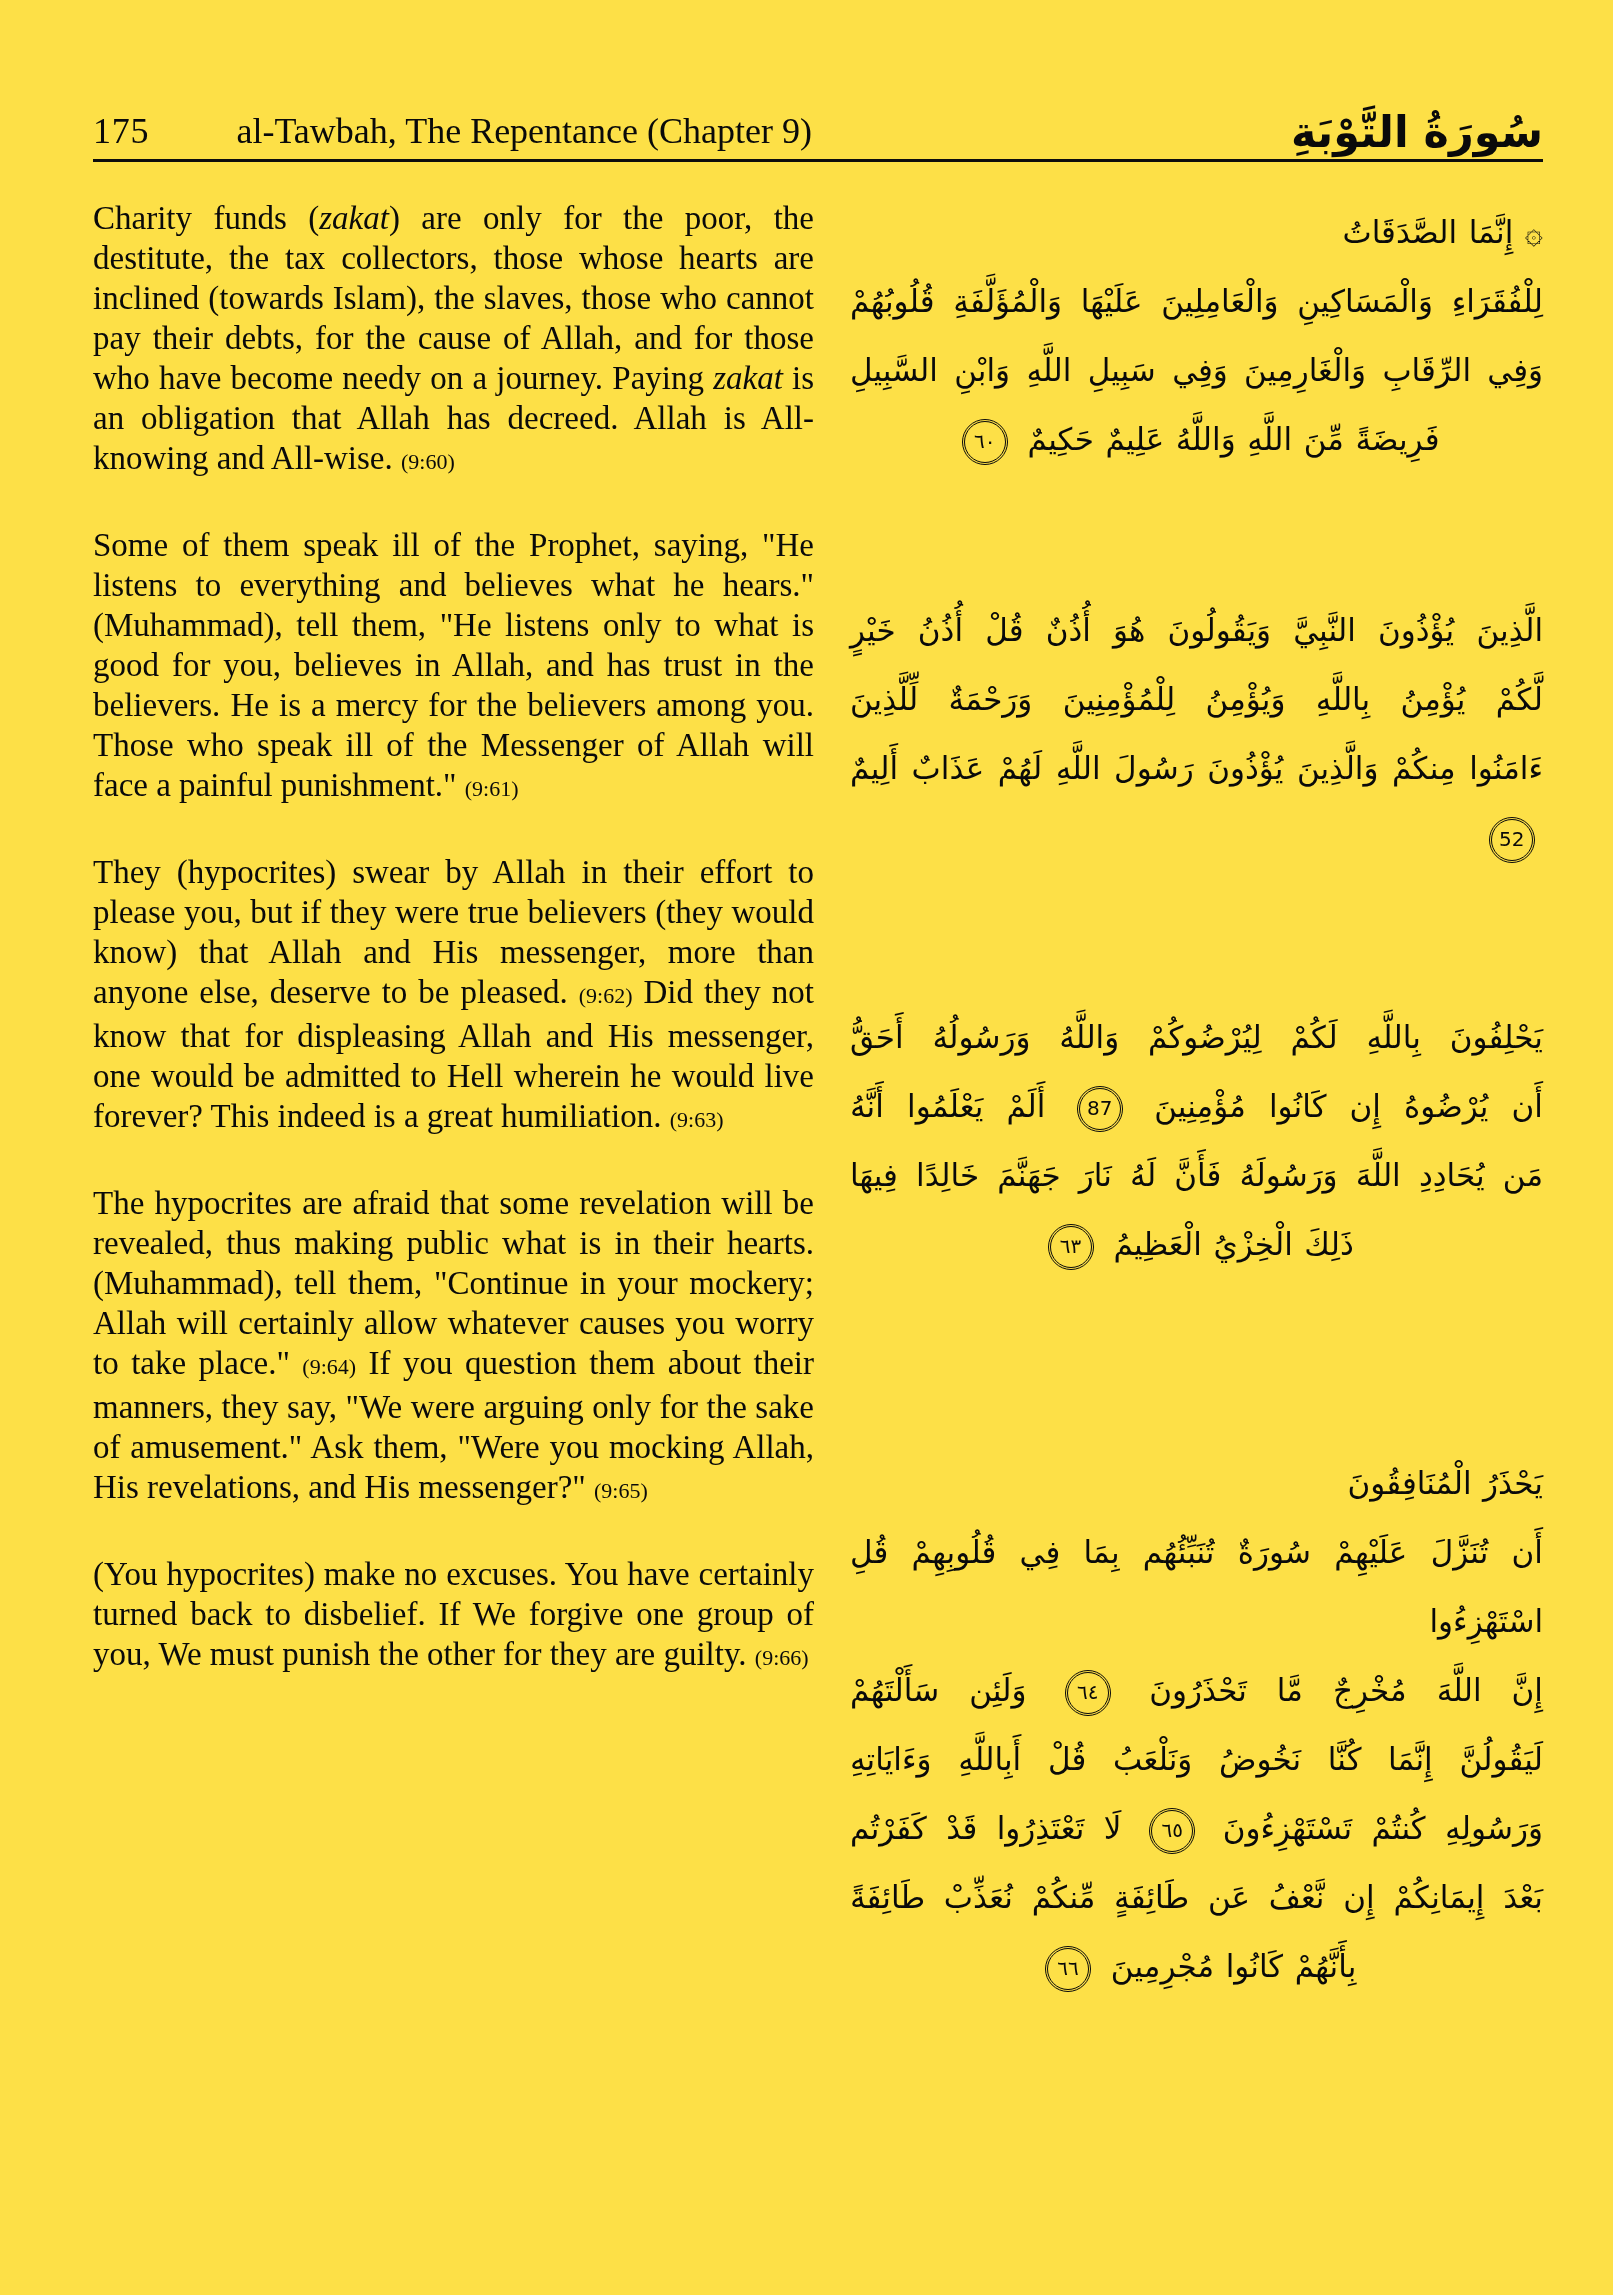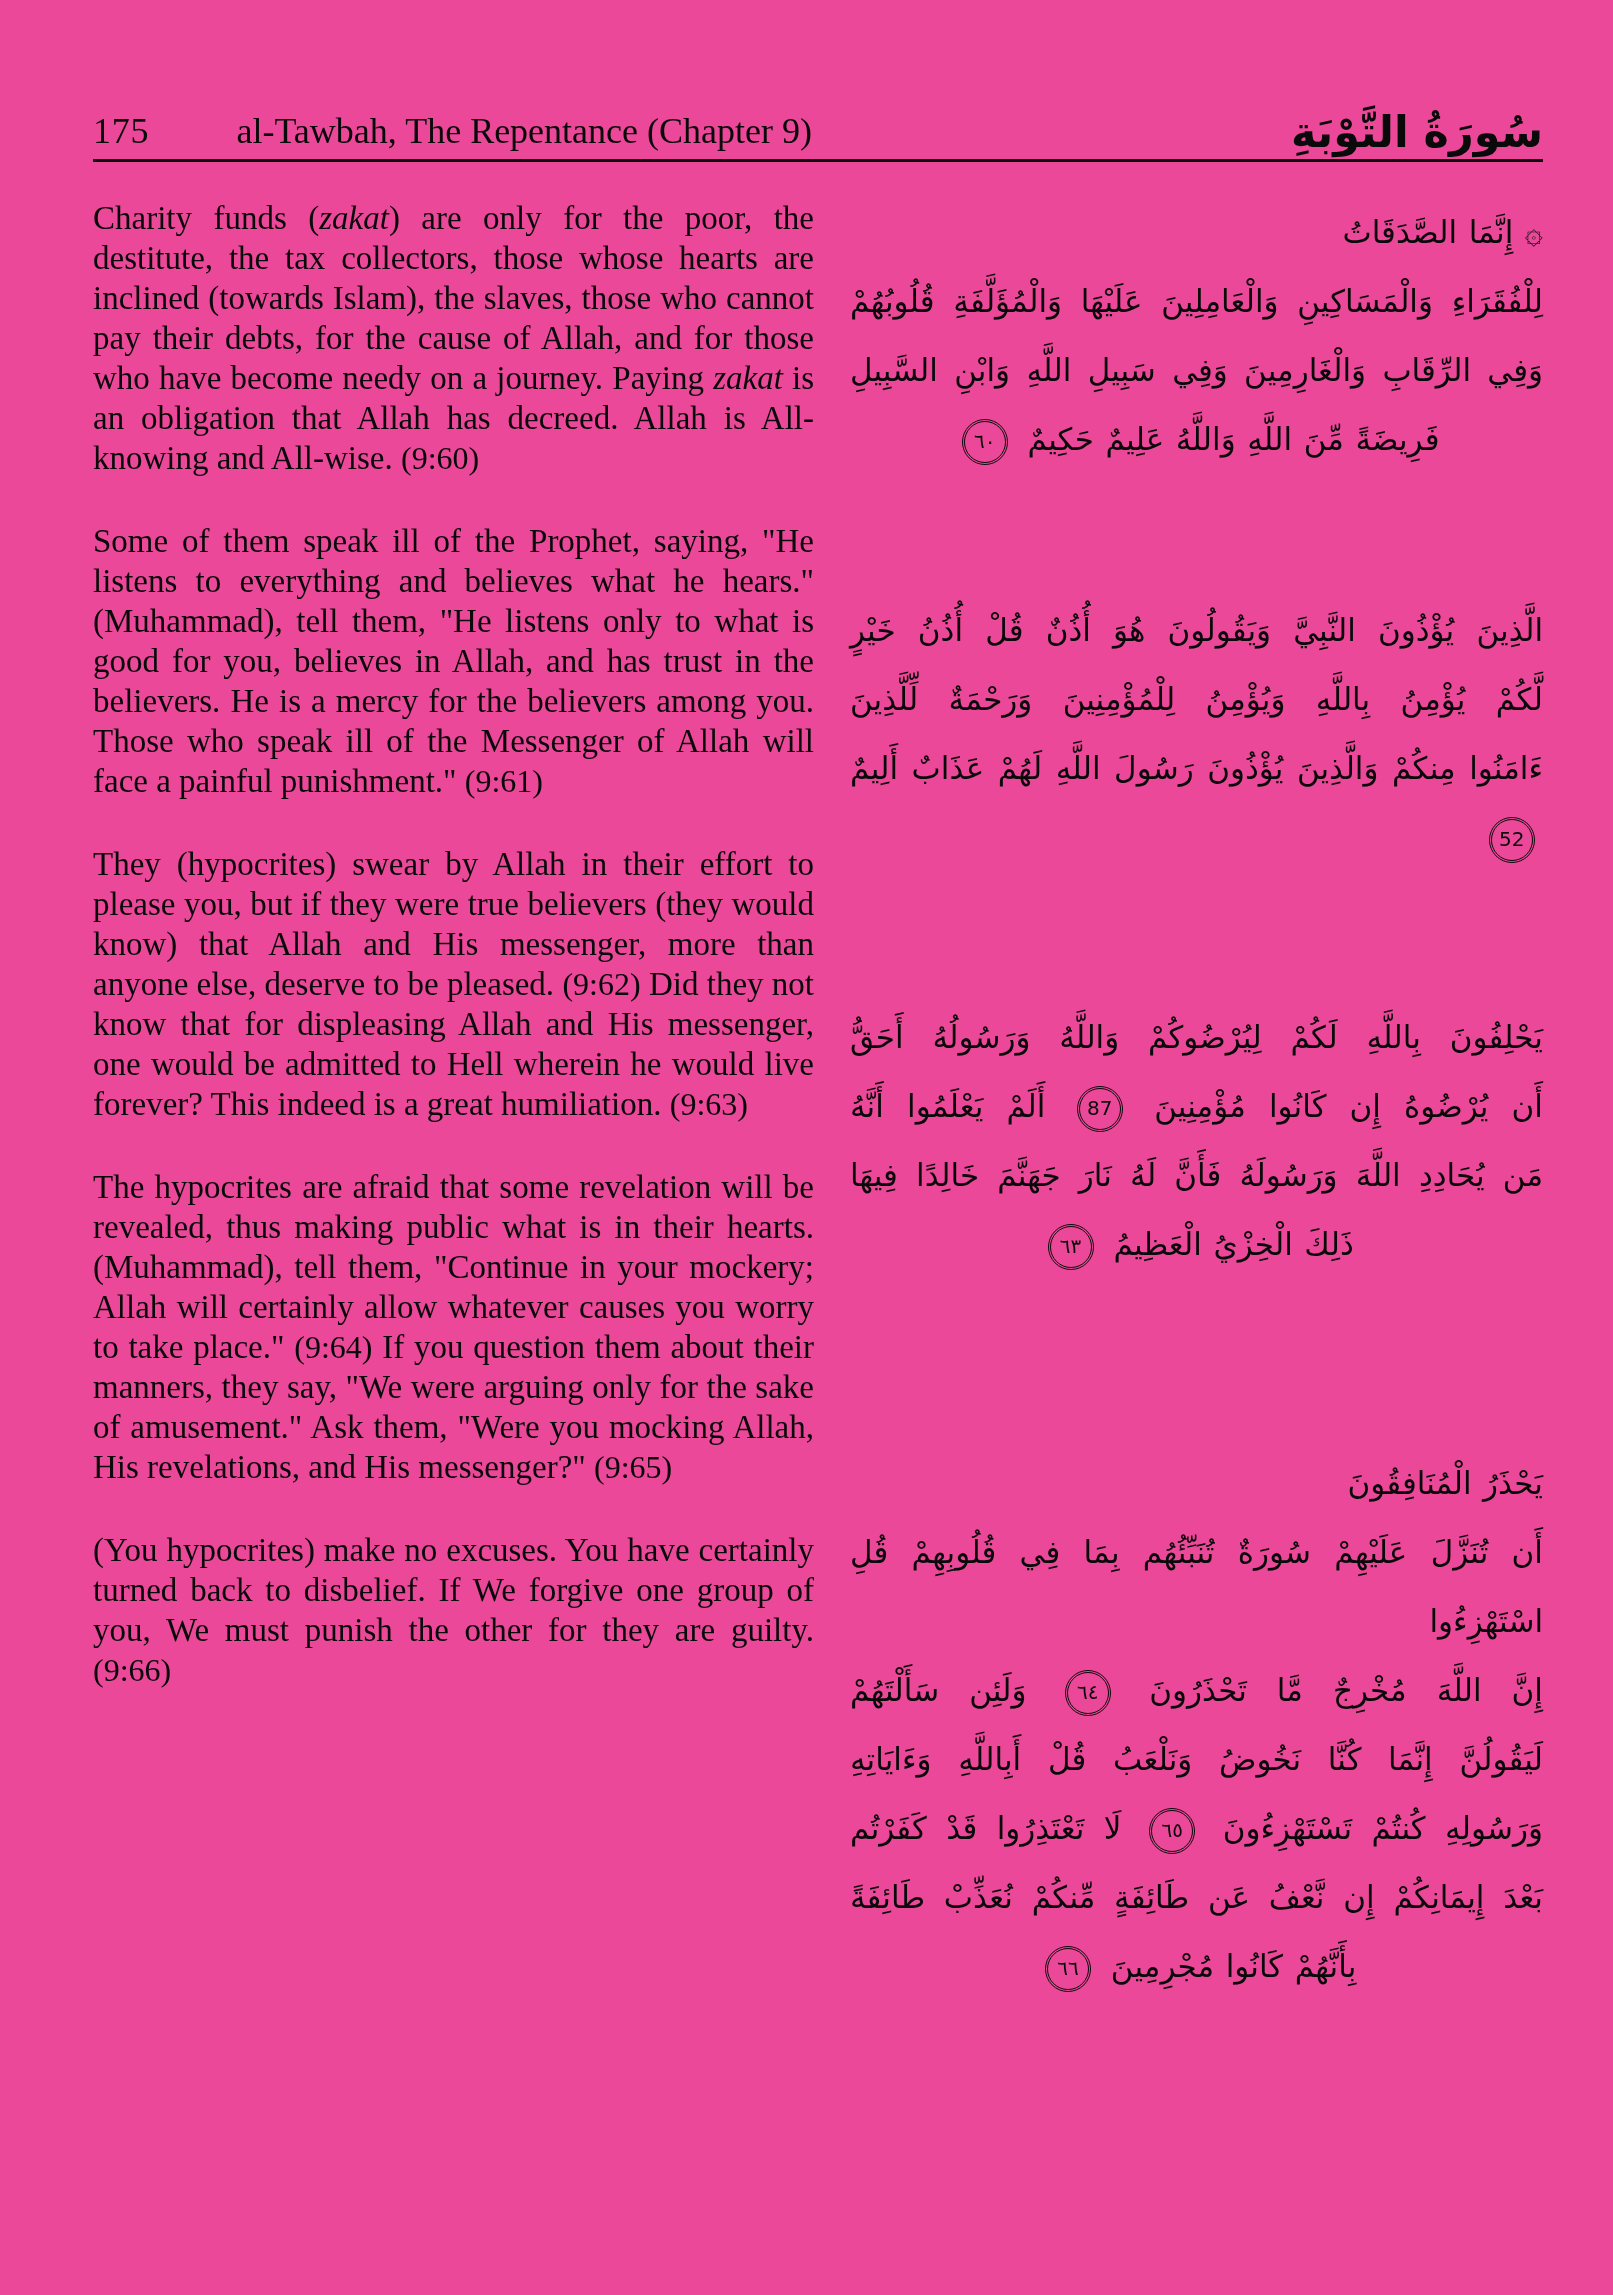--- a/index.html
+++ b/index.html
@@ -1,34 +1,34 @@
 <!DOCTYPE html>
 <html style="font-size:13.2px"><head>
 <meta charset="utf-8">
 <style>
   html,body{margin:0;padding:0;background:#e8e8e8;}
   body{width:1613px;height:2295px;font-family:"Liberation Serif",serif;}
   .page{
-    box-sizing:border-box;width:1613px;height:2295px;background:#ec4899;color:#0a0a0a;
+    box-sizing:border-box;width:1613px;height:2295px;background:#fde047;color:#0a0a0a;
     padding:106px 70px 0 93px;overflow:hidden;
   }
   header{display:flex;align-items:flex-end;}
   .pnum{font-size:36px;line-height:1;letter-spacing:0.8px;}
   .ptitle{font-size:36px;line-height:1;margin-left:87px;flex:1;}
   .calli{font-size:43px;line-height:1;font-weight:bold;direction:rtl;
          font-family:"DejaVu Sans",sans-serif;transform:translateY(5px);}
   .rule{height:3.3px;background:#0d0d0d;margin-top:10px;}
   main{display:flex;padding-top:36px;}
   .col-en{width:721px;flex:none;}
   .col-ar{flex:1;margin-left:36px;direction:rtl;font-family:"DejaVu Sans",sans-serif;}
   .para{
     font-size:33px;line-height:40px;text-align:justify;margin:0 0 43px 0;
   }
   .para em{font-style:italic;}
-  .vref{font-size:32px;margin-top:40px;}
+  .vref{font-size:22px;margin-top:40px;}
   .aline{
     font-size:31px;line-height:69px;text-align:justify;text-align-last:justify;
     word-spacing:1.7px;
   }
   .al-right{text-align:right;text-align-last:right;}
   .al-center{text-align:center;text-align-last:center;}
   .vnum{
     display:inline-block;box-sizing:border-box;min-width:46px;height:46px;
     border:3.3px double #0a0a0a;border-radius:50%;text-align:center;
     font-size:20px;line-height:38px;vertical-align:middle;margin:0 8.3px;

